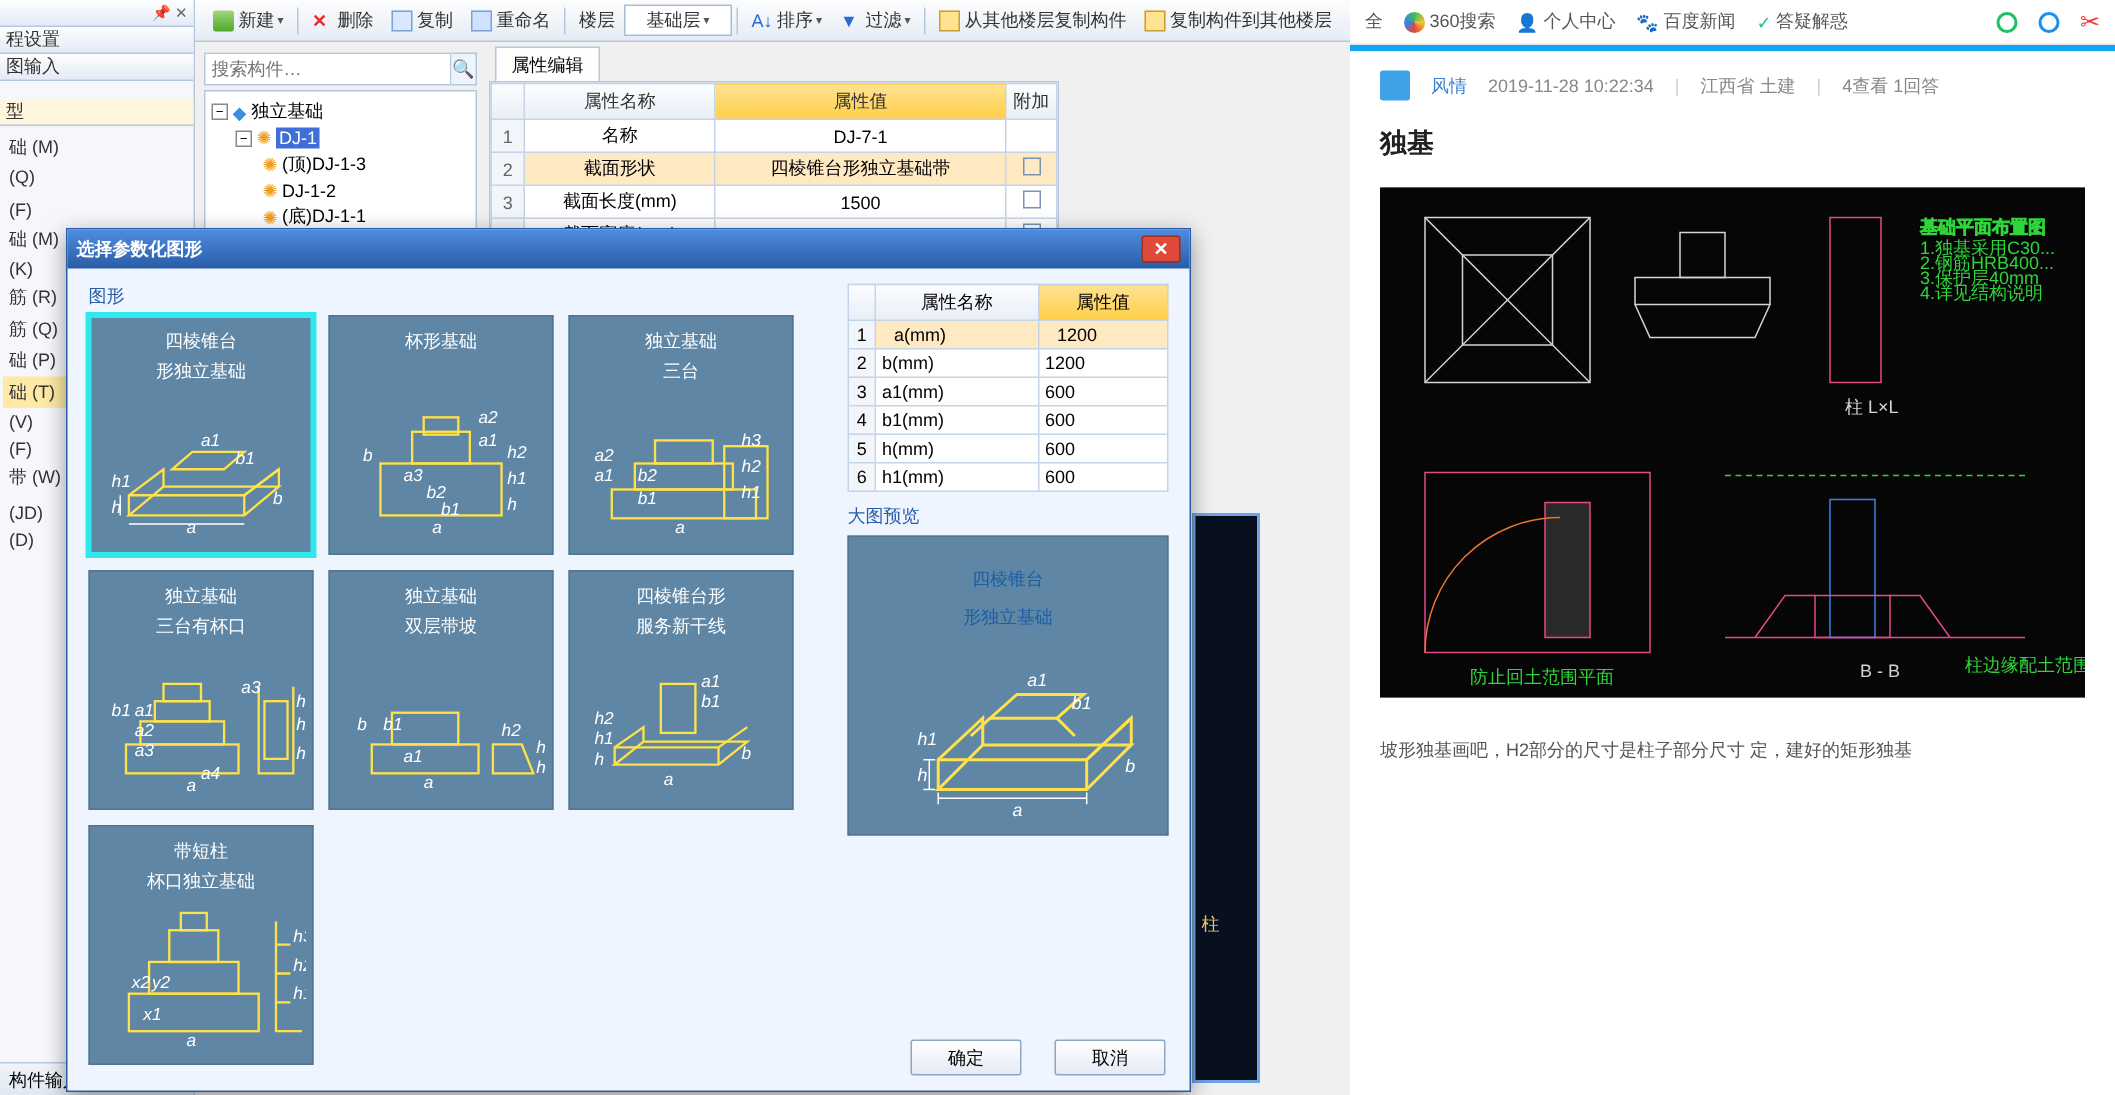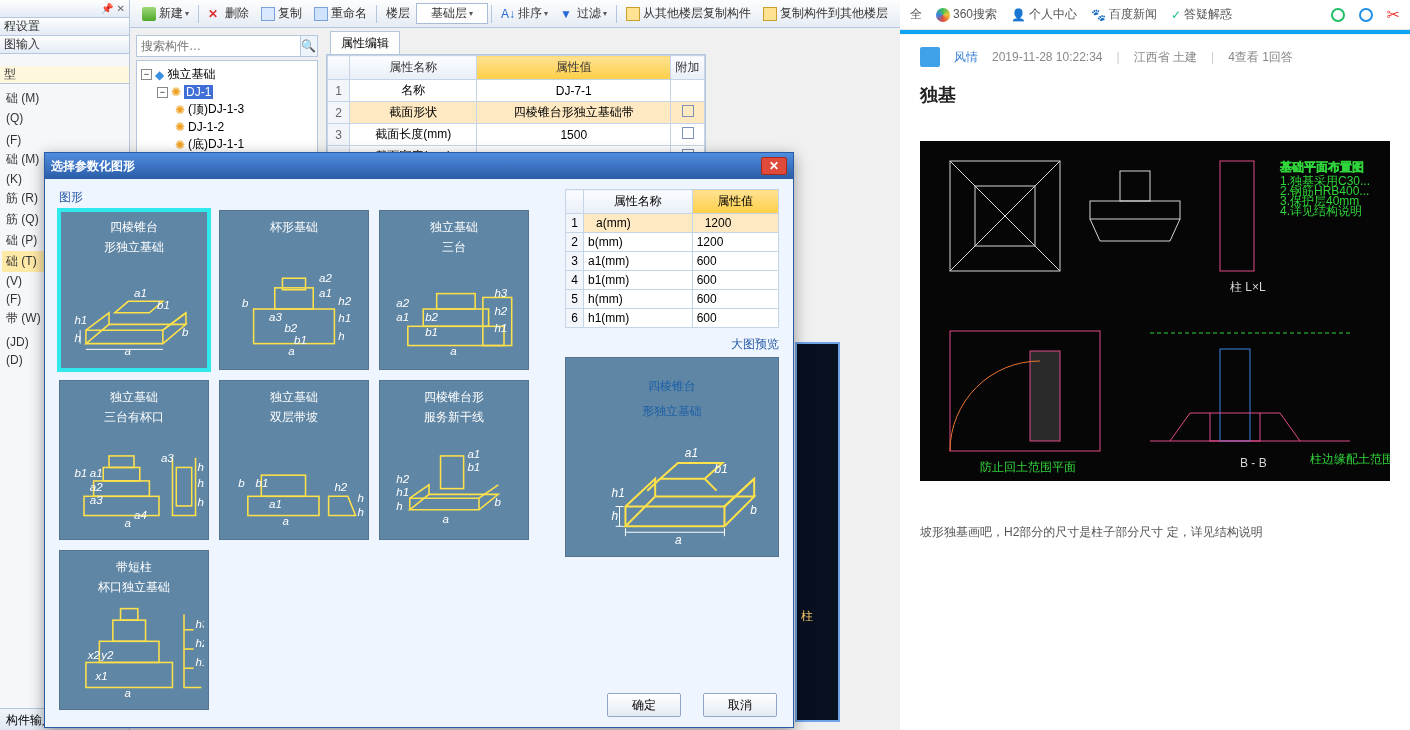--- a/index.html
+++ b/index.html
@@ -56,21 +56,21 @@
   .shape-card.selected { outline:4px solid #2fe9ed; outline-offset:-2px; }
   .shape-title { color:#fff; text-align:center; font-family: "STKaiti","KaiTi",serif; font-size:18px; line-height:20px; height:42px;}
   .shape-svg { width:140px; height:100px; }
   .param-table-wrap { position:absolute; left:520px; top:10px; width:214px; }
   .param-table { width:100%; border-collapse:collapse; background:#fff; }
   .param-table th { border:1px solid #c6d4e7; background:linear-gradient(#fbfcfe,#e9eff8); font-weight:normal; padding:3px;}
   .param-table th.val { background:linear-gradient(#ffe292,#ffcf47);}
   .param-table td { border:1px solid #c6d4e7; padding:2px 4px;}
   .param-table td.num { width:18px; text-align:center; background:#f2f5fa;}
   .param-table tr.hl td:not(.num){ background:#ffe9c2;padding-left:12px;}
-  .preview-label { color:#2a5ca6; margin:8px 0 4px 0;text-align:right;}
+  .preview-label { color:#2a5ca6; margin:8px 0 4px 0;}
   .preview-box { width:214px; height:200px; background:#5f86a5; border:1px solid #54738f;}
   .dlg-buttons { position:absolute; bottom:10px; right:16px; display:flex; gap:22px;}
   .dlg-buttons button { width:74px; height:24px; background:linear-gradient(#fff,#e4eaf3); border:1px solid #8fa6c4; border-radius:2px; cursor:pointer;}
 
   
   .dark-strip { position:absolute; left:795px; top:342px; width:45px; height:380px; background:#081020; border:2px solid #6fa3e8;}
   .dark-strip .yl { position:absolute; left:2px; top:262px; color:#f5c868; background:#081020; padding:2px;}
 
   
   .right-pane { position:absolute; left:900px; top:0; width:510px; height:730px; background:#fff; }
@@ -78,21 +78,21 @@
   .rp-top .chip { display:flex; align-items:center; gap:3px; cursor:pointer;}
   .rp-top .circle { width:14px; height:14px; border-radius:50%; display:inline-block;}
   .rp-top .spacer { flex:1;}
   .rp-blue { height:4px; background:#0fa5f2;}
   .rp-crumb { padding:22px 20px 10px 20px; color:#777;}
   .rp-crumb a { color:#3b82d6; text-decoration:none; margin:0 4px; cursor:pointer;}
   .rp-meta { display:flex; align-items:center; gap:14px; padding:12px 20px; color:#888; border-top:1px solid #f0f2f4;}
   .rp-meta .av { width:20px; height:20px; background:#3fa2e8; border-radius:2px; display:inline-block;}
   .rp-meta .msep { color:#ccc;}
   .rp-title { font-size:18px; color:#222; font-weight:bold; padding:4px 20px 18px 20px;}
-  .rp-img { margin:16px 20px; height:340px; background:#090909;}
+  .rp-img { margin:0 20px; height:340px; background:#090909;}
   .rp-answer { padding:24px 20px; color:#555; line-height:22px;}
 
   
   .cad { width:100%; height:100%;}
 </style>
 </head>
 <body>
 
 <div class="top-bar">
   <div class="tb-item">
@@ -598,14 +598,14 @@
         <rect x="300" y="208" width="30" height="92" stroke="#3a82e2"></rect>
         <rect x="290" y="272" width="50" height="28"></rect>
         <polyline points="250,300 270,272 290,272"></polyline>
         <polyline points="340,272 360,272 380,300"></polyline>
         <line x1="230" y1="192" x2="430" y2="192" stroke="#2fd53a" stroke-dasharray="4 3"></line>
       </g>
       <text x="320" y="326" fill="#d5d5d5" font-size="10">B - B</text>
       <text x="390" y="322" fill="#2fd53a" font-size="8">柱边缘配土范围</text>
     </svg>
   </div>
-  <div class="rp-answer">坡形独基画吧，H2部分的尺寸是柱子部分尺寸 定，详见结构说明</div>
+  <div class="rp-answer">坡形独基画吧，H2部分的尺寸是柱子部分尺寸 定，建好的矩形独基</div>
 </div>
 
 </body></html>

